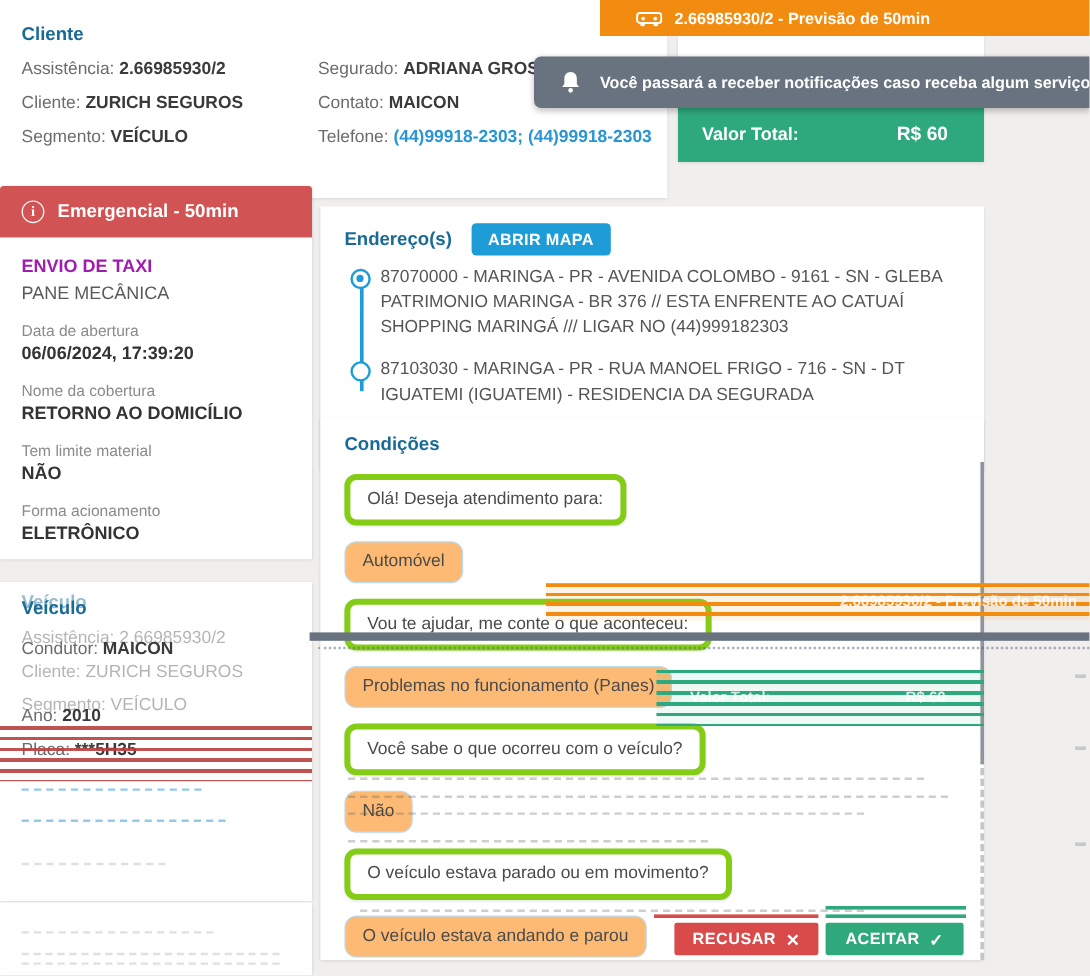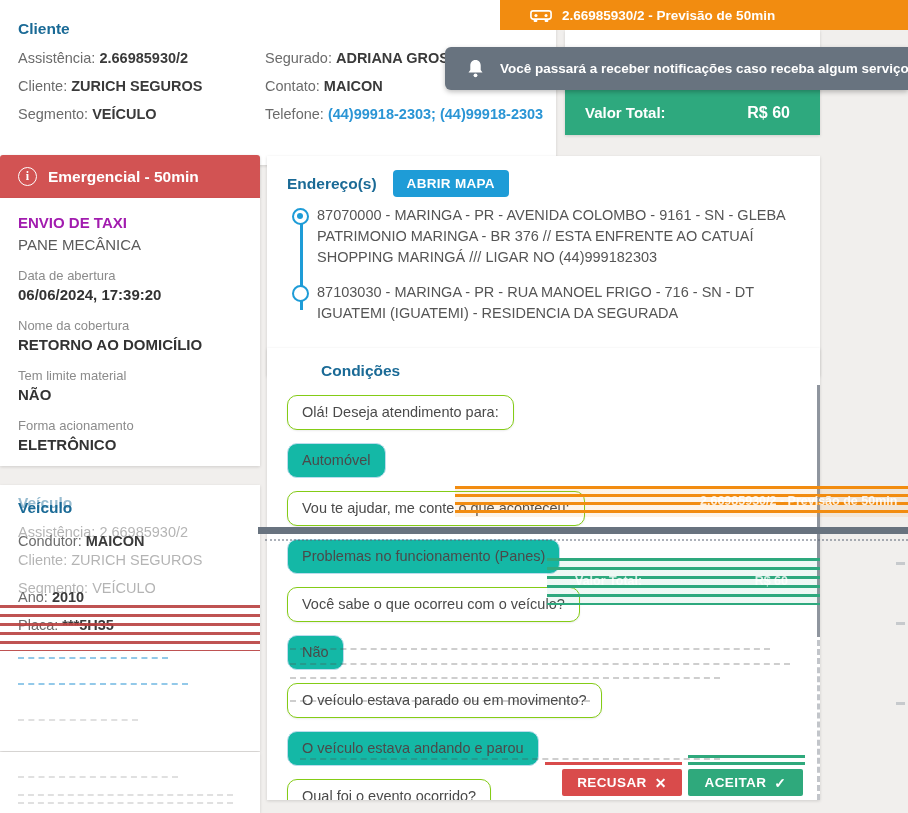--- a/index.html
+++ b/index.html
@@ -96,21 +96,21 @@
   .vd1 { position:absolute; left:18px; top:172px; width:150px; }
   .vd2 { position:absolute; left:18px; top:198px; width:170px; }
   .vd3 { position:absolute; left:18px; top:234px; width:120px; }
 
   .bottom-left-card { left:0; top:752px; width:260px; height:61px; z-index:2; }
   .bl1 { position:absolute; left:18px; top:24px; width:160px; }
   .bl2 { position:absolute; left:18px; top:42px; width:215px; }
   .bl3 { position:absolute; left:18px; top:50px; width:215px; }
 
   
-  .addr-card { left:267px; top:156px; width:553px; height:220px; z-index:2; padding:14px 20px; }
+  .addr-card { left:267px; top:172px; width:553px; height:220px; z-index:2; padding:14px 20px; }
   .addr-head { display:flex; align-items:center; margin-bottom:8px; }
   .map-btn {
     margin-left:16px; background:#1e9cd7; color:#fff; border:none; cursor:pointer;
     font-family:"Liberation Sans", sans-serif;
     font-size:13.5px; font-weight:bold; padding:6px 14px; border-radius:4px; letter-spacing:.3px;
   }
   .timeline { position:relative; }
   .tl-line { position:absolute; left:13px; top:16px; bottom:14px; width:2.5px; background:#1e9cd7; }
   .tl-item { display:flex; margin-bottom:14px; }
   .tl-marker-col { width:30px; flex:0 0 auto; position:relative; }
@@ -119,28 +119,28 @@
     border:2.5px solid #1e9cd7; background:#fff;
   }
   .tl-marker.origin::after {
     content:""; position:absolute; left:3px; top:3px; width:6px; height:6px;
     border-radius:50%; background:#1e9cd7;
   }
   .tl-text { font-size:14.5px; color:#555; line-height:21px; width:490px; }
 
   
   .cond-card { left:267px; top:348px; width:553px; height:452px; z-index:2; padding:14px 20px; overflow:hidden; }
-  .cond-card .section-title { display:block; margin-bottom:15px;margin-left:34px; }
+  .cond-card .section-title { display:block; margin-bottom:15px; }
   .bubble {
     width:fit-content; max-width:480px;
     font-size:14.5px; color:#4a4a4a; line-height:19px;
     padding:7px 14px; border-radius:10px; margin-bottom:13px;
   }
-  .bubble.q { background:#fff; border:1px solid #84cc16; box-shadow:0 1px 2px rgba(0,0,0,.08); }
-  .bubble.a { background:#14b8a6; border:1px solid #bbdcec; }
+  .bubble.q { background:#fff; border:5px solid #84cc16; box-shadow:0 1px 2px rgba(0,0,0,.08); }
+  .bubble.a { background:#fdba74; border:1px solid #bbdcec; }
 
   
   .btn {
     position:absolute; height:27px; border:none; border-radius:2px; cursor:pointer;
     color:#fff; font-family:"Liberation Sans", sans-serif; font-weight:bold; font-size:13.5px;
     letter-spacing:.4px; z-index:4; display:flex; align-items:center; justify-content:center; gap:8px;
   }
   .btn-refuse { left:562px; top:769px; width:120px; background:#d94b4b; }
   .btn-accept { left:688px; top:769px; width:115px; background:#2fa97c; }
   .btn .glyph { font-size:14px; font-weight:bold; }

